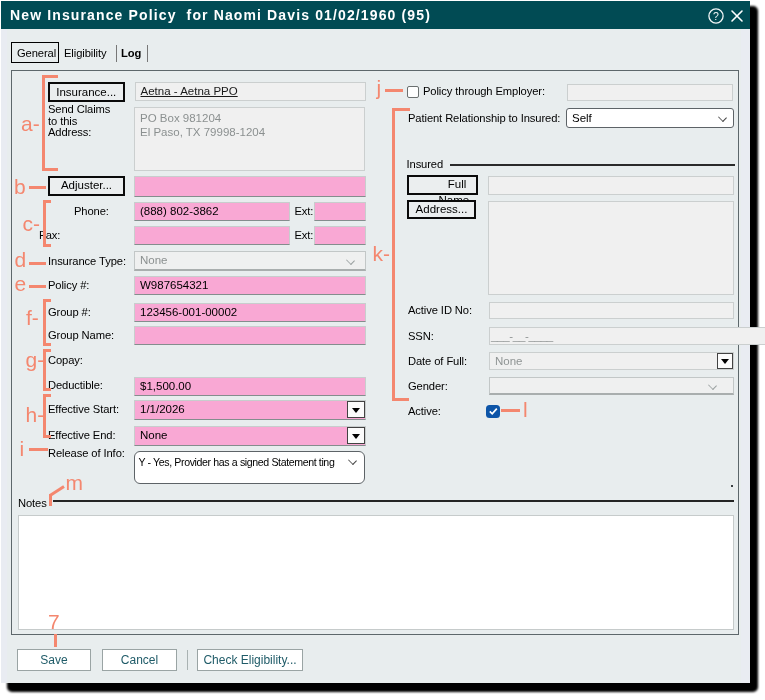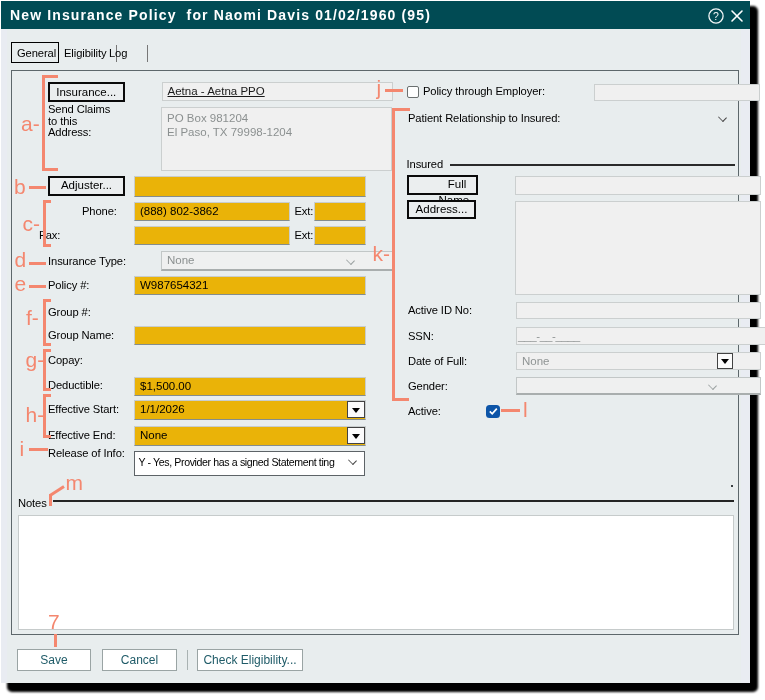--- a/index.html
+++ b/index.html
@@ -11,22 +11,22 @@
 #win {
   position:absolute; left:1px; top:1px; width:749px; height:682px;
   background:#e8edee;
 }
 #titlebar {
   position:absolute; left:0; top:0; width:100%; height:28px;
   background:#014b54; color:#fff; font-size:14px; font-weight:bold;
   letter-spacing:1.13px; line-height:28px; padding-left:9px; white-space:nowrap;
 }
 .lab { position:absolute; font-size:11.2px; letter-spacing:-0.1px; color:#000; white-space:nowrap; }
-.tf { position:absolute; background:#eab308; border:1px solid #c8cdcd; border-bottom:1.6px solid #848d8d; font-size:11.5px; color:#000; padding:2px 0 0 5px; white-space:nowrap; }
-.ro { position:absolute; background:#f0f0f0; border:1px solid #cbcfcf; font-size:11.5px; padding:2px 16px 0 5px; white-space:nowrap;margin-left:27px; }
+.tf { position:absolute; background:#f9a8d4; border:1px solid #c8cdcd; border-bottom:1.6px solid #848d8d; font-size:11.5px; color:#000; padding:2px 0 0 5px; white-space:nowrap; }
+.ro { position:absolute; background:#f0f0f0; border:1px solid #cbcfcf; font-size:11.5px; padding:2px 16px 0 5px; white-space:nowrap; }
 .btn { position:absolute; background:#ebeeef; border:2px solid #0a0a0a; font-size:11.5px; color:#000; text-align:center; }
 .ann { position:absolute; color:#f4876f; font-size:21px; font-weight:normal; white-space:nowrap; line-height:1; }
 .abar { position:absolute; background:#f4876f; }
 .combo-arrow-btn { position:absolute; border:1px solid #424242; background:#fbfbfb; }
 .tri { position:absolute; width:0; height:0; border-left:4px solid transparent; border-right:4px solid transparent; border-top:5px solid #000; }
 .chev { position:absolute; width:8px; height:8px; }
 .chev:before { content:""; position:absolute; left:0; top:0; width:6px; height:6px; border-right:1.3px solid #444; border-bottom:1.3px solid #444; transform:rotate(45deg) scale(1,0.8); transform-origin:center; }
 .chev.dis:before { border-color:#9aa0a0; }
 </style>
 </head>
@@ -43,79 +43,81 @@
     <path d="M2 2 L12 12 M12 2 L2 12" stroke="#fff" stroke-width="1.6" stroke-linecap="round"></path>
   </svg>
 
   <div style="position:absolute;left:0;top:28px;width:6px;height:654px;background:#e9ecf2;"></div>
   <div style="position:absolute;left:740px;top:28px;width:9px;height:654px;background:#e9ecf2;"></div>
 
   <div style="position:absolute;left:10px;top:41px;width:48px;height:21px;border:1.5px solid #000;"></div>
   <div class="lab" style="left:16px;top:46px;">General</div>
   <div class="lab" style="left:63px;top:46px;">Eligibility</div>
   <div style="position:absolute;left:115px;top:44px;width:1px;height:17px;background:#777;"></div>
-  <div class="lab" style="left:108px;top:46px;">Log</div>
+  <div class="lab" style="left:120px;top:46px;font-weight:bold;">Log</div>
   <div style="position:absolute;left:146px;top:44px;width:1px;height:17px;background:#777;"></div>
 
   <div style="position:absolute;left:10px;top:69px;width:728px;height:565px;border:1px solid #5d676b;"></div>
 
   <div class="btn" style="left:47px;top:80.5px;width:76.5px;height:20px;line-height:16px;">Insurance...</div>
   <div class="ro" style="left:133.5px;top:81px;width:231px;height:19px;"><span style="text-decoration:underline;color:#1a1a1a;">Aetna - Aetna PPO</span></div>
   <div class="lab" style="left:47px;top:103px;line-height:11.5px;">Send Claims<br>to this<br>Address:</div>
   <div class="ro" style="left:133px;top:106px;width:231px;height:64px;color:#8b9090;line-height:13.5px;padding-top:4px;">PO Box 981204<br>El Paso, TX 79998-1204</div>
 
   <div class="btn" style="left:47px;top:175px;width:77px;height:19.5px;line-height:15.5px;">Adjuster...</div>
   <div class="tf" style="left:133px;top:174.5px;width:232px;height:21px;"></div>
 
-  <div class="lab" style="left:41px;top:204px;padding-left:40px;">Phone:</div>
+  <div class="lab" style="left:33px;top:204px;padding-left:40px;">Phone:</div>
   <div class="tf" style="left:133px;top:201px;width:156px;height:19px;">(888) 802-3862</div>
   <div class="lab" style="left:293.5px;top:204px;">Ext:</div>
   <div class="tf" style="left:313px;top:201px;width:52px;height:19px;"></div>
 
   <div class="lab" style="left:38px;top:228px;">Fax:</div>
   <div class="tf" style="left:133px;top:225px;width:156px;height:19px;"></div>
   <div class="lab" style="left:293.5px;top:228px;">Ext:</div>
   <div class="tf" style="left:313px;top:225px;width:52px;height:19px;"></div>
 
   <div class="lab" style="left:47px;top:254px;">Insurance Type:</div>
   <div class="ro" style="left:133px;top:250px;width:232px;height:20px;background:#eff0f0;border-color:#c2c7c7;border-bottom:2px solid #a9aeae;color:#8b9090;">None</div>
   <div class="chev dis" style="left:346px;top:256px;"></div>
 
   <div class="lab" style="left:47px;top:278px;">Policy #:</div>
   <div class="tf" style="left:133px;top:275px;width:232px;height:19px;">W987654321</div>
 
   <div class="lab" style="left:47px;top:305px;">Group #:</div>
+  <div class="tf" style="left:133px;top:302px;width:232px;height:19px;">123456-001-00002</div>
 
   <div class="lab" style="left:47px;top:328px;">Group Name:</div>
   <div class="tf" style="left:133px;top:325px;width:232px;height:19px;"></div>
 
   <div class="lab" style="left:47px;top:353px;">Copay:</div>
 
   <div class="lab" style="left:47px;top:378px;">Deductible:</div>
   <div class="tf" style="left:133px;top:375.5px;width:232px;height:19px;">$1,500.00</div>
 
   <div class="lab" style="left:47px;top:402px;">Effective Start:</div>
   <div class="tf" style="left:133px;top:399px;width:232px;height:20px;">1/1/2026</div>
   <div class="combo-arrow-btn" style="left:346px;top:400px;width:18px;height:17px;"></div>
   <div class="tri" style="left:351px;top:406.5px;"></div>
 
   <div class="lab" style="left:47px;top:428px;">Effective End:</div>
   <div class="tf" style="left:133px;top:425px;width:232px;height:20px;">None</div>
   <div class="combo-arrow-btn" style="left:346px;top:426px;width:18px;height:17px;"></div>
   <div class="tri" style="left:351px;top:432.5px;"></div>
 
   <div class="lab" style="left:47px;top:446px;">Release of Info:</div>
-  <div style="position:absolute;left:133px;top:450px;width:231px;height:25px;background:#fff;border:1px solid #5d6367;border-radius:0;font-size:10.6px;letter-spacing:-0.38px;padding:3.5px 0 0 3.5px;white-space:nowrap;">Y - Yes, Provider has a signed Statement ting</div>
+  <div style="position:absolute;left:133px;top:450px;width:231px;height:33px;background:#fff;border:1px solid #5d6367;border-radius:6px;font-size:10.6px;letter-spacing:-0.38px;padding:3.5px 0 0 3.5px;white-space:nowrap;">Y - Yes, Provider has a signed Statement ting</div>
   <div class="chev" style="left:348px;top:456px;"></div>
 
   <div style="position:absolute;left:406px;top:84.5px;width:12px;height:12px;background:#fdfefe;border:1px solid #6a7070;border-radius:2px;"></div>
   <div class="lab" style="left:422px;top:84px;">Policy through Employer:</div>
   <div class="ro" style="left:566px;top:82.5px;width:166px;height:17px;"></div>
 
   <div class="lab" style="left:407px;top:111px;">Patient Relationship to Insured:</div>
+  <div style="position:absolute;left:565px;top:107px;width:168px;height:20px;background:#fff;border:1px solid #5d6367;border-radius:3px;font-size:11.5px;padding:3px 0 0 5px;">Self</div>
   <div class="chev" style="left:718px;top:113px;"></div>
 
   <div class="lab" style="left:405.5px;top:157px;">Insured</div>
   <div style="position:absolute;left:448.5px;top:162.5px;width:285px;height:2px;background:#2a2a2a;"></div>
 
   <div class="btn" style="left:406px;top:174px;width:71px;height:19.5px;line-height:15.5px;padding-left:29px;">Full Name..</div>
   <div class="ro" style="left:487px;top:175px;width:246px;height:19px;"></div>
 
   <div class="btn" style="left:406px;top:198.5px;width:69px;height:19.5px;line-height:15.5px;">Address...</div>
   <div class="ro" style="left:487px;top:200px;width:246px;height:94px;"></div>

